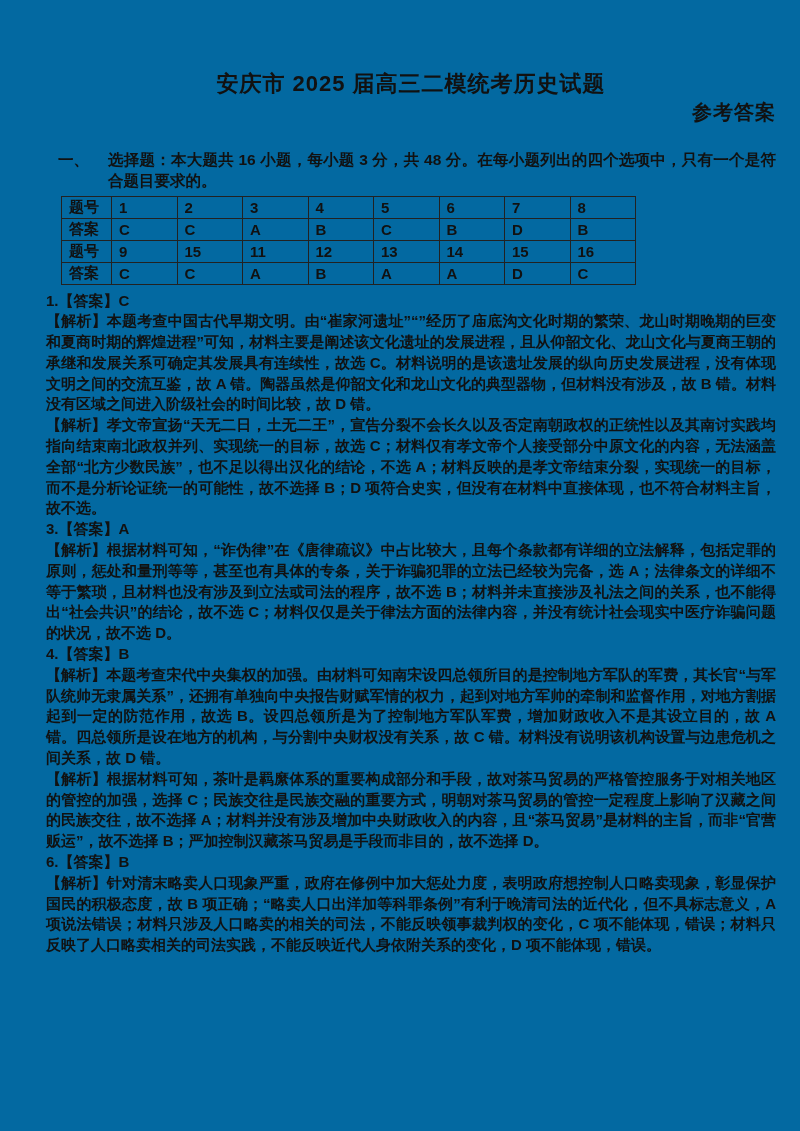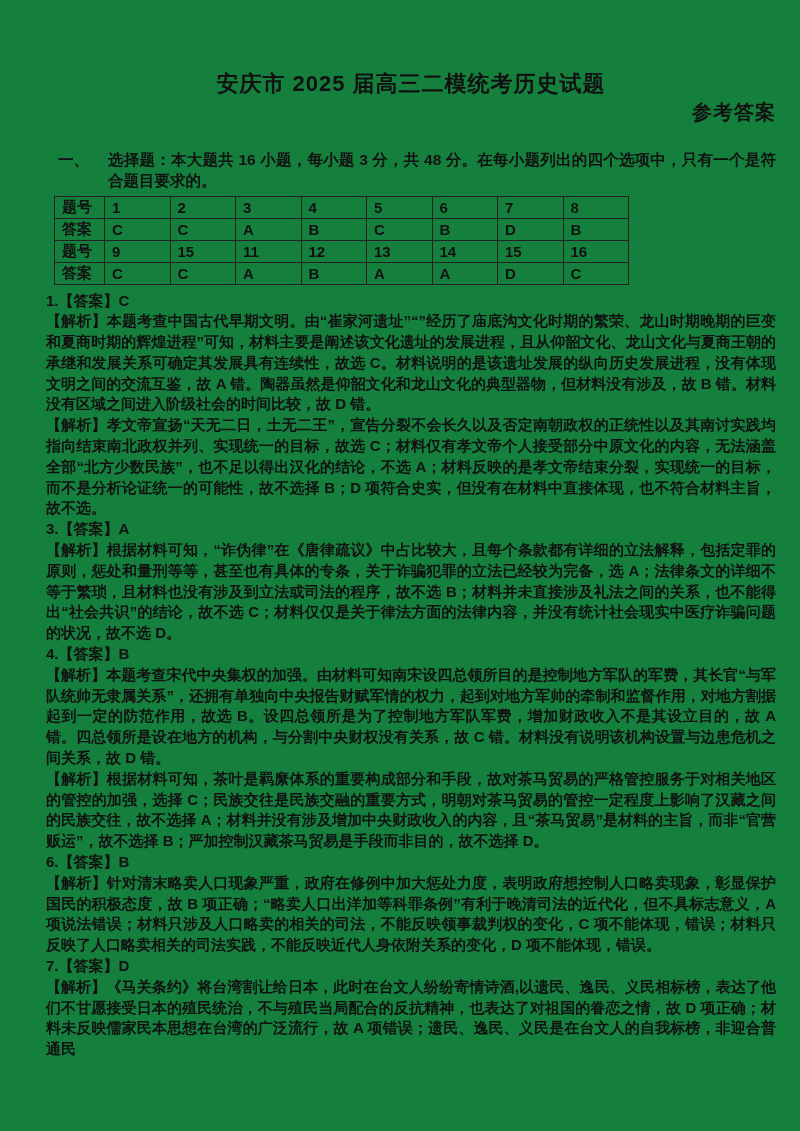--- a/index.html
+++ b/index.html
@@ -1,21 +1,21 @@
 <!DOCTYPE html>
 <html><head>
 <meta charset="utf-8">
 <style>
   html, body { margin: 0; padding: 0; background: #ffffff; }
   .page {
     position: relative;
     width: 800px;
     height: 1131px;
     box-sizing: border-box;
-    background: #15803d;
+    background: #0369a1;
     color: #111;
     font-family: "Liberation Sans", sans-serif;
     padding: 70px 24px 0 46px;
     overflow: hidden;
   }
   .doc-title {
     margin: 0;
     text-align: center;
     font-size: 22px;
     font-weight: 700;
@@ -36,21 +36,21 @@
     font-weight: 700;
     line-height: 21.5px;
     margin: 0 0 4px 12px;
   }
   .section-head .sec-num { flex: none; width: 50px; }
   .section-head .sec-text { flex: 1; text-align: justify; }
   table.answers {
     border-collapse: collapse;
     table-layout: fixed;
     width: 575px;
-    margin: 2px 0 6px 8px;
+    margin: 2px 0 6px 15px;
     font-size: 15px;
     font-weight: 600;
   }
   table.answers td {
     border: 1.5px solid #222;
     height: 21px;
     padding: 0 0 0 7px;
     vertical-align: middle;
     text-align: left;
   }
@@ -156,18 +156,14 @@
 
   <div class="qa">
     <p class="analysis"><span>【解析】</span><span>根据材料可知，茶叶是羁縻体系的重要构成部分和手段，故对茶马贸易的严格管控服务于对相关地区的管控的加强，选择 C；民族交往是民族交融的重要方式，明朝对茶马贸易的管控一定程度上影响了汉藏之间的民族交往，故不选择 A；材料并没有涉及增加中央财政收入的内容，且“茶马贸易”是材料的主旨，而非“官营贩运”，故不选择 B；严加控制汉藏茶马贸易是手段而非目的，故不选择 D。</span></p>
   </div>
 
   <div class="qa">
     <p class="ans-line"><span>6.</span><span>【答案】</span><span>B</span></p>
     <p class="analysis"><span>【解析】</span><span>针对清末略卖人口现象严重，政府在修例中加大惩处力度，表明政府想控制人口略卖现象，彰显保护国民的积极态度，故 B 项正确；“略卖人口出洋加等科罪条例”有利于晚清司法的近代化，但不具标志意义，A 项说法错误；材料只涉及人口略卖的相关的司法，不能反映领事裁判权的变化，C 项不能体现，错误；材料只反映了人口略卖相关的司法实践，不能反映近代人身依附关系的变化，D 项不能体现，错误。</span></p>
   </div>
 
-  <div class="qa">
-    <p class="ans-line"><span>7.</span><span>【答案】</span><span>D</span></p>
-    <p class="analysis"><span>【解析】</span><span>《马关条约》将台湾割让给日本，此时在台文人纷纷寄情诗酒,以遗民、逸民、义民相标榜，表达了他们不甘愿接受日本的殖民统治，不与殖民当局配合的反抗精神，也表达了对祖国的眷恋之情，故 D 项正确；材料未反映儒家民本思想在台湾的广泛流行，故 A 项错误；遗民、逸民、义民是在台文人的自我标榜，非迎合普通民</span></p>
-  </div>
 
 </div>
 
 </body></html>

